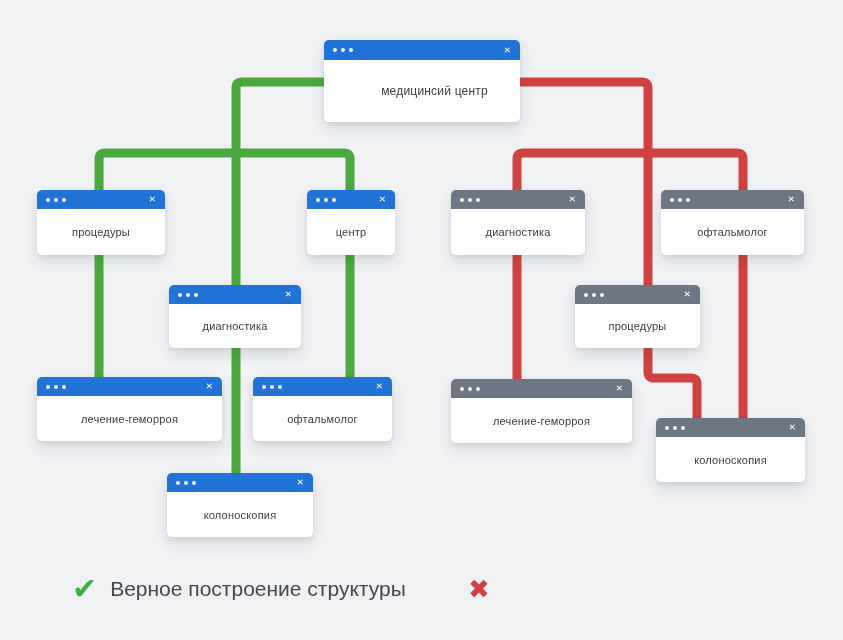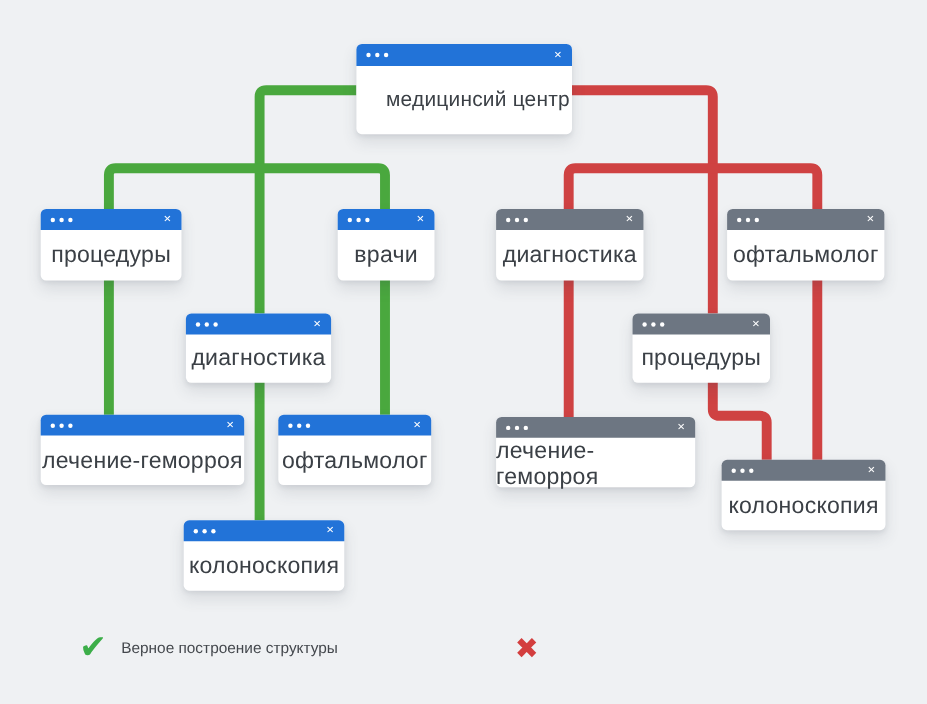--- a/index.html
+++ b/index.html
@@ -29,31 +29,31 @@
   .bar.blue{background:#2273d8;}
   .bar.gray{background:#6d7682;}
   .dots{display:flex;gap:4px;align-items:center;}
   .dots i{width:4px;height:4px;border-radius:50%;background:#ffffff;display:block;}
   .close{
     color:#ffffff;font-size:9px;font-weight:bold;line-height:1;
     cursor:default;transform:scaleY(.95);
   }
   .wlabel{
     flex:1;display:flex;align-items:center;justify-content:center;
-    font-size:21px;color:#3b4046;letter-spacing:.2px;
-  }
-  .win.big .wlabel{font-size:19px;padding-left:25px;}
+    font-size:11px;color:#3b4046;letter-spacing:.2px;
+  }
+  .win.big .wlabel{font-size:12px;padding-left:25px;}
 
   .legend-item{
     position:absolute;display:flex;align-items:center;gap:13px;z-index:2;
   }
   .legend-mark{font-size:30px;line-height:1;font-weight:bold;}
   .legend-mark.check{color:#3cae49;}
   .legend-mark.cross{color:#d33e3e;font-size:26px;}
-  .legend-label{font-size:14px;color:#44484d;}
+  .legend-label{font-size:21px;color:#44484d;}
 </style>
 </head>
 <body>
 
 <div class="stage">
 
   <svg class="lines" width="843" height="640" viewBox="0 0 843 640">
     <path d="M 324 82 L 242 82 Q 236 82 236 88 L 236 478" stroke="#4aa83e"></path>
     <path d="M 99 382 L 99 159 Q 99 153 105 153 L 344 153 Q 350 153 350 159 L 350 382" stroke="#4aa83e"></path>
     <path d="M 520 82 L 642 82 Q 648 82 648 88 L 648 372 Q 648 378 654 378 L 691 378 Q 697 378 697 384 L 697 424" stroke="#cf4242"></path>
@@ -86,21 +86,21 @@
 
   <div class="win" style="left:307px;top:190px;width:88px;height:65px">
     <div class="bar blue">
       <span class="dots">
           <i></i>
           <i></i>
           <i></i>
         </span>
       <span class="close">✕</span>
     </div>
-    <div class="wlabel">врачи</div>
+    <div class="wlabel">центр</div>
   </div>
 
   <div class="win" style="left:169px;top:285px;width:132px;height:63px">
     <div class="bar blue">
       <span class="dots">
           <i></i>
           <i></i>
           <i></i>
         </span>
       <span class="close">✕</span>

